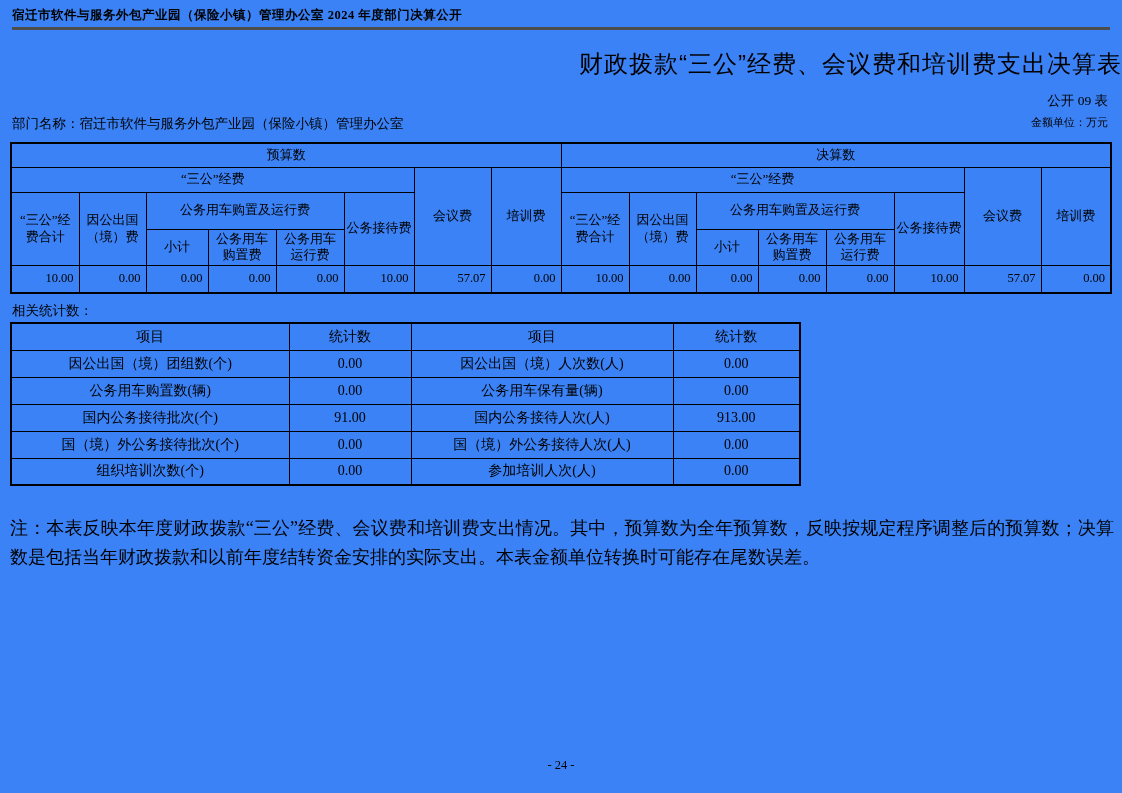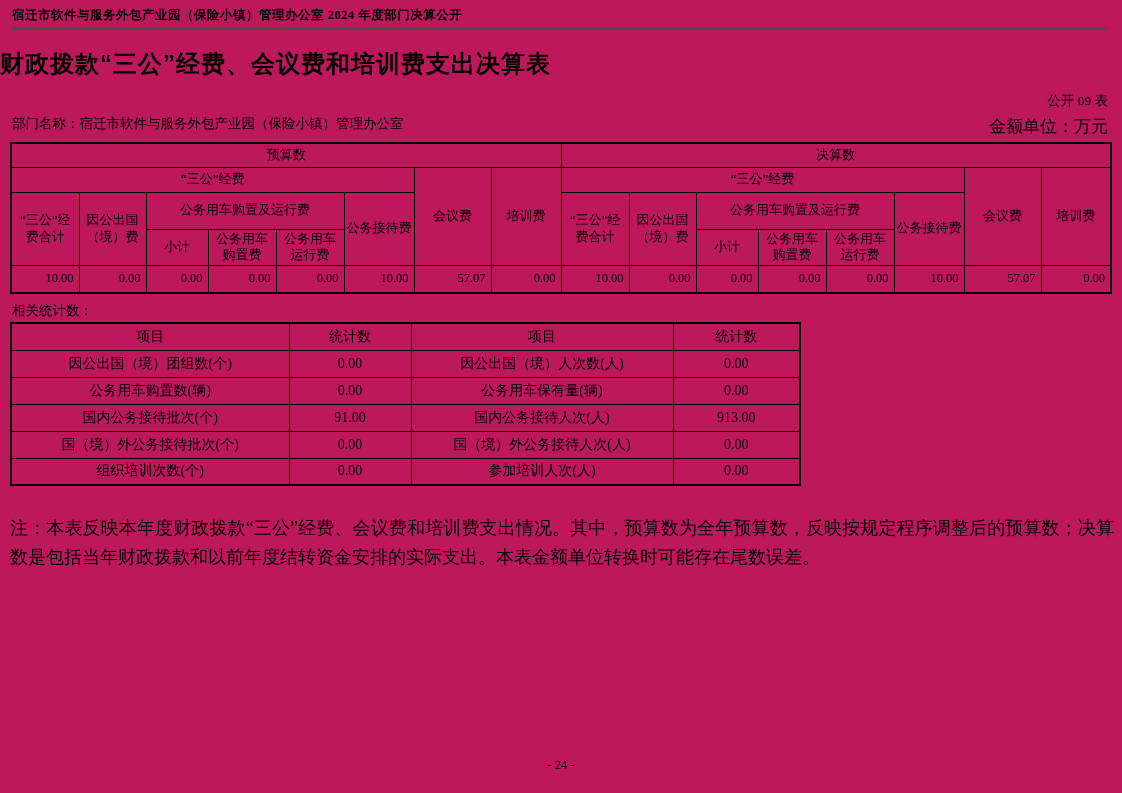--- a/index.html
+++ b/index.html
@@ -1,41 +1,41 @@
 <!DOCTYPE html>
 <html><head>
 <meta charset="utf-8">
 <style>
   * { margin:0; padding:0; box-sizing:border-box; }
   html,body { background:#e8e8e8; }
   .page {
-    position:relative; width:1122px; height:793px; background:#be185d;
+    position:relative; width:1122px; height:793px; background:#3b82f6;
     font-family:"Liberation Serif","DejaVu Serif",serif; color:#000;
     overflow:hidden; margin:0 auto;
   }
   .top-header {
     position:absolute; left:12px; top:7px; font-size:12.5px; font-weight:bold;
     letter-spacing:0.5px; white-space:nowrap;
   }
   .top-rule {
     position:absolute; left:12px; top:27px; width:1098px; height:3px; background:#4d4d4d;
   }
   .doc-title {
-    position:absolute; left:0; top:48px; width:100%; text-align:left;
-    font-size:24px; font-weight:bold; letter-spacing:1px;
+    position:absolute; left:0; top:48px; width:100%; text-align:right;
+    font-size:24px; font-weight:normal; letter-spacing:1px;
     font-family:"Liberation Sans","DejaVu Sans",sans-serif;
   }
   .table-code {
     position:absolute; right:14px; top:92px; font-size:13.5px;
   }
   .dept-name {
     position:absolute; left:12px; top:115px; font-size:13.5px;
   }
   .unit-label {
-    position:absolute; right:14px; top:115px; font-size:17px;
+    position:absolute; right:14px; top:115px; font-size:11px;
   }
   table { border-collapse:collapse; table-layout:fixed; }
   .main-table {
     position:absolute; left:10px; top:142px; width:1100px; border:2px solid #000;
   }
   .main-table td {
     border:1px solid #000; text-align:center; vertical-align:middle;
     font-size:13px; line-height:1.25; padding:1px 2px; overflow:hidden;
   }
   .main-table tr.r1 td { height:24px; }

